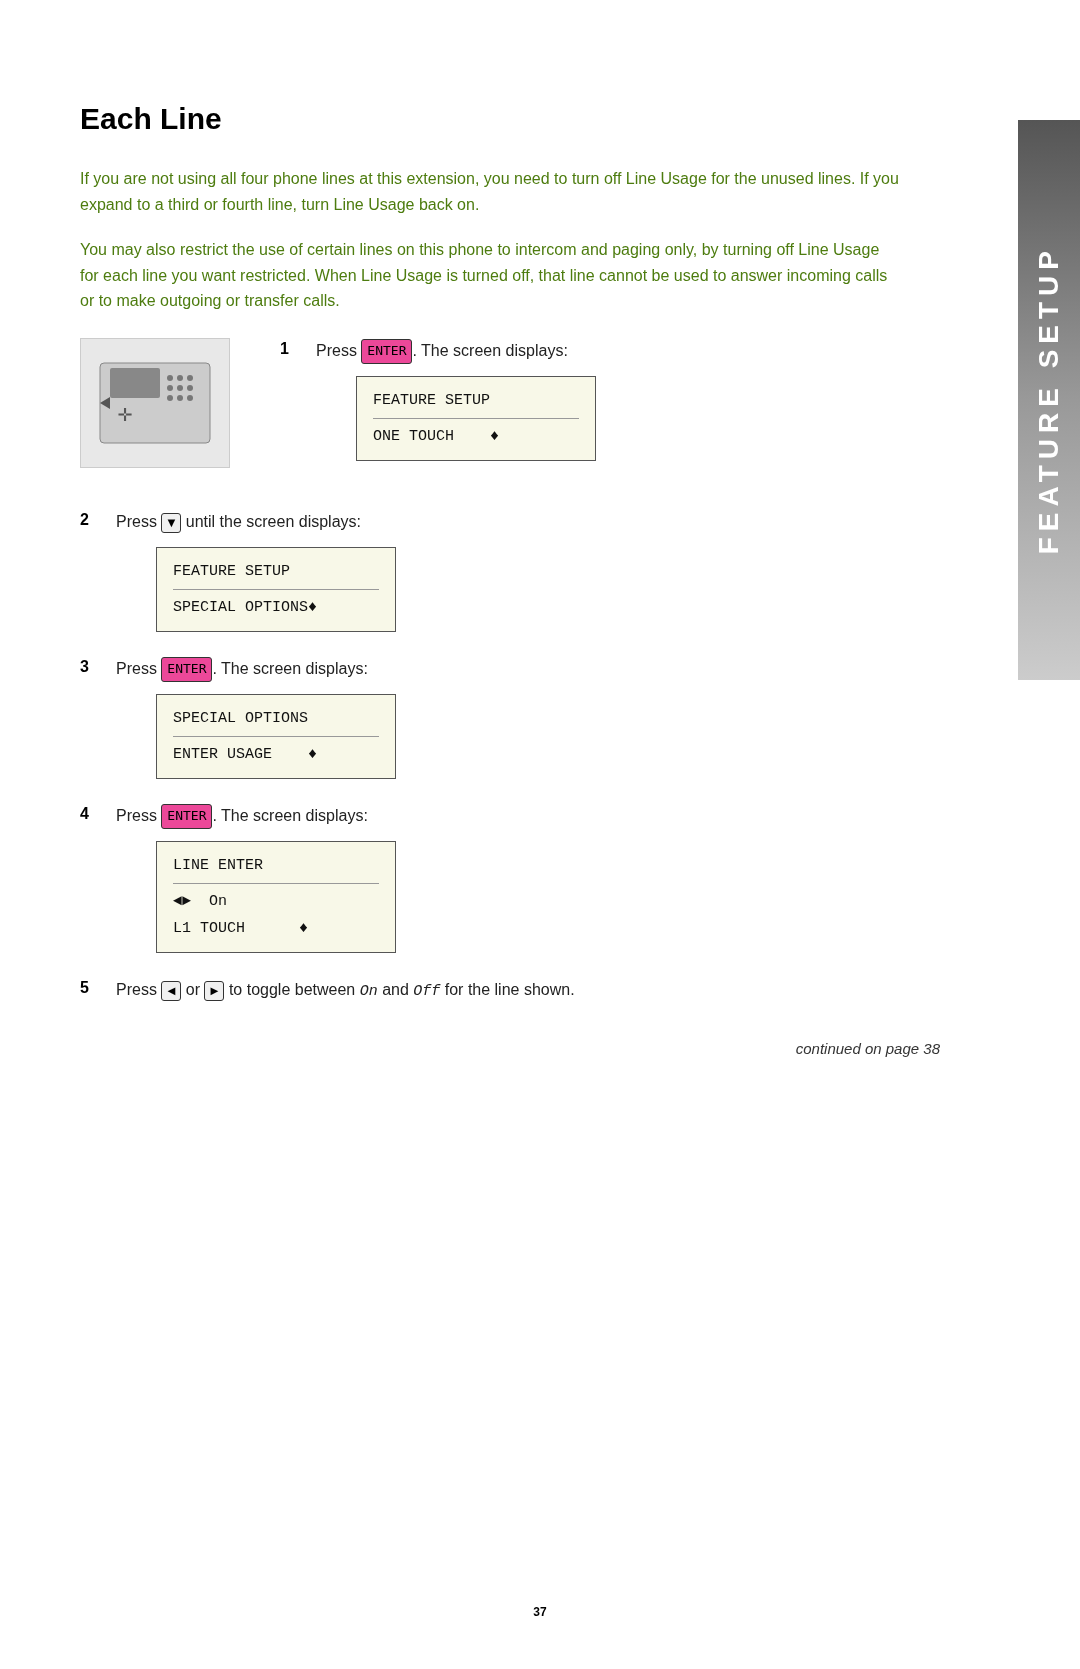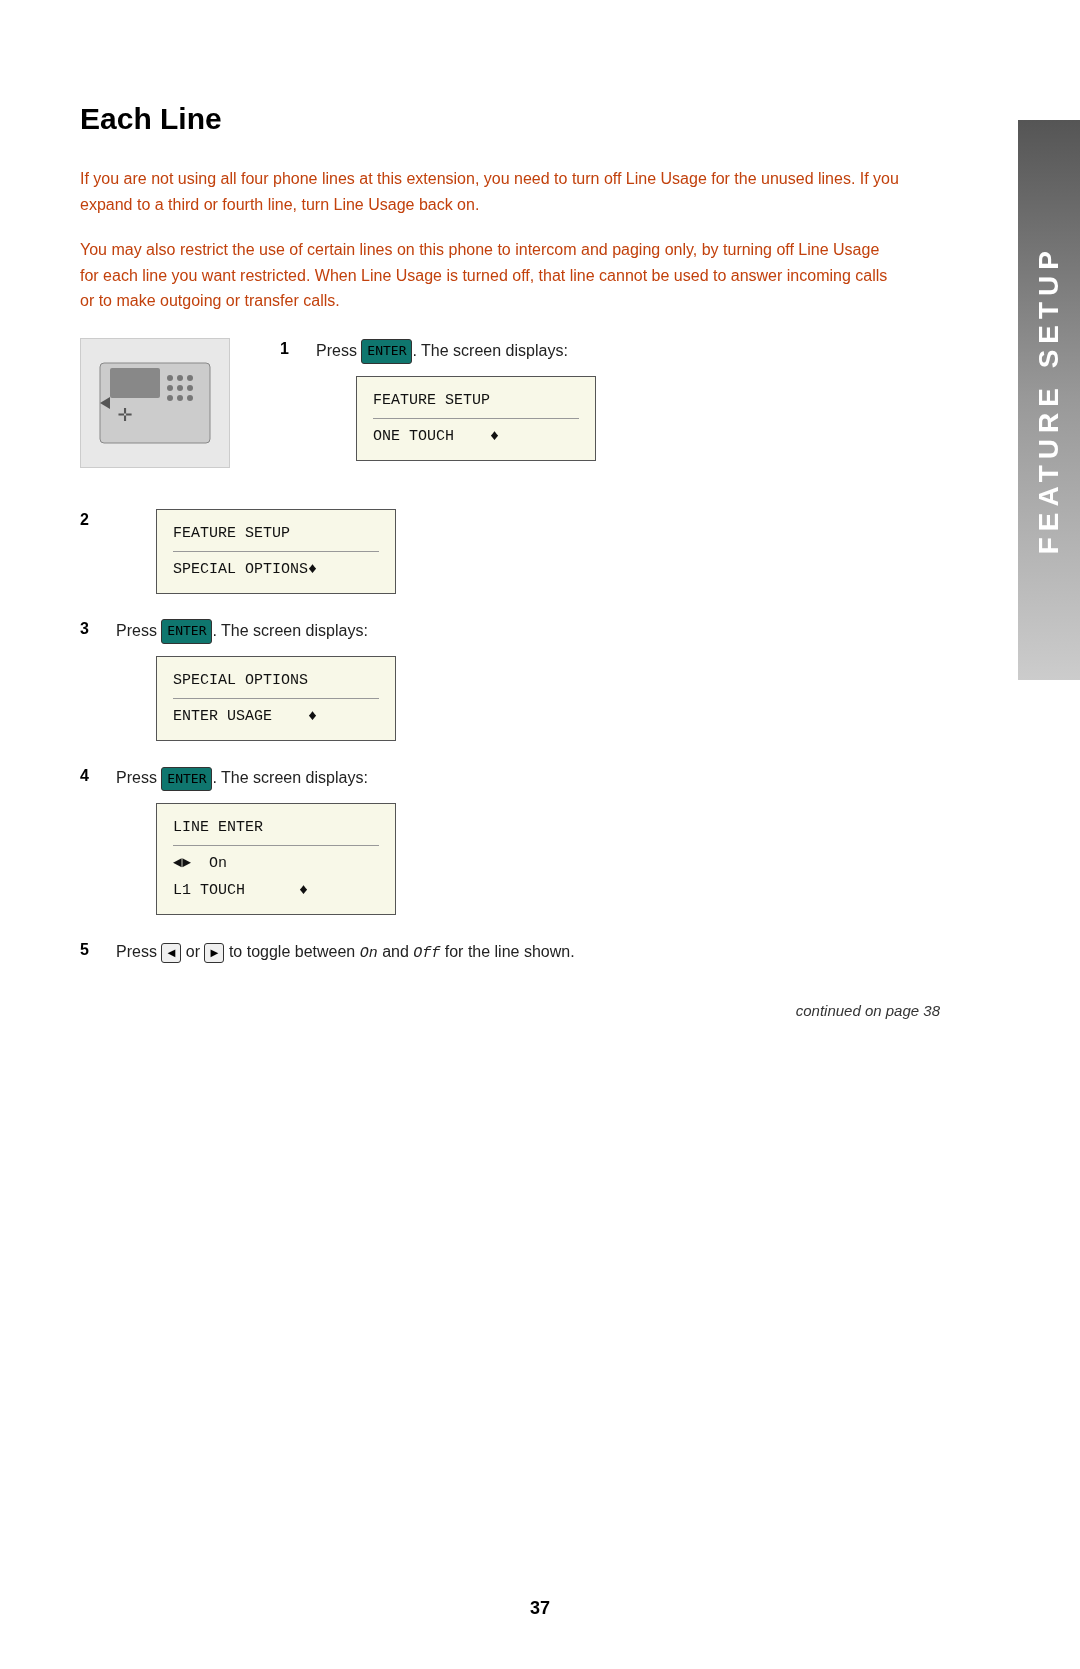--- a/index.html
+++ b/index.html
@@ -61,21 +61,21 @@
       font-weight: bold;
       color: #000000;
       line-height: 1.3;
       margin-bottom: 28px;
       font-family: Arial, Helvetica, sans-serif;
     }
 
     
     .body-text {
       font-size: 16px;
-      color: #c2410c;
+      color: #4d7c0f;
       line-height: 1.6;
       margin-bottom: 20px;
       font-family: Arial, Helvetica, sans-serif;
       max-width: 820px;
     }
 
     
     .steps-section {
       margin-top: 24px;
     }
@@ -108,21 +108,21 @@
       font-family: Arial, Helvetica, sans-serif;
     }
 
     .step-text .key-btn {
       display: inline-block;
       border: 1.5px solid #333;
       border-radius: 3px;
       padding: 1px 5px;
       font-size: 13px;
       font-family: monospace;
-      background: #0f766e;
+      background: #ec4899;
       color: #000;
       vertical-align: middle;
     }
 
     .step-text .nav-btn {
       display: inline-block;
       width: 20px;
       height: 20px;
       border: 1.5px solid #333;
       border-radius: 3px;
@@ -199,21 +199,21 @@
       font-size: 15px;
       font-style: italic;
     }
 
     
     .page-number {
       position: absolute;
       bottom: 50px;
       left: 50%;
       transform: translateX(-50%);
-      font-size: 18px;
+      font-size: 12px;
       font-weight: bold;
       color: #000;
     }
 
     
     .continued-text {
       font-size: 15px;
       color: #333;
       text-align: right;
       margin-right: 60px;
@@ -281,20 +281,23 @@
                 <span class="lcd-line">ONE TOUCH    ♦</span>
               </div>
             </div>
           </div>
         </div>
       </div>
 
       <div class="step-row">
         <span class="step-number">2</span>
         <div class="step-content">
+          <p class="step-text">
+            Press <span class="nav-btn">▼</span> until the screen displays:
+          </p>
           <div class="lcd-screen">
             <span class="lcd-line">FEATURE SETUP</span>
             <span class="lcd-divider"></span>
             <span class="lcd-line">SPECIAL OPTIONS♦</span>
           </div>
         </div>
       </div>
 
       <div class="step-row">
         <span class="step-number">3</span>

